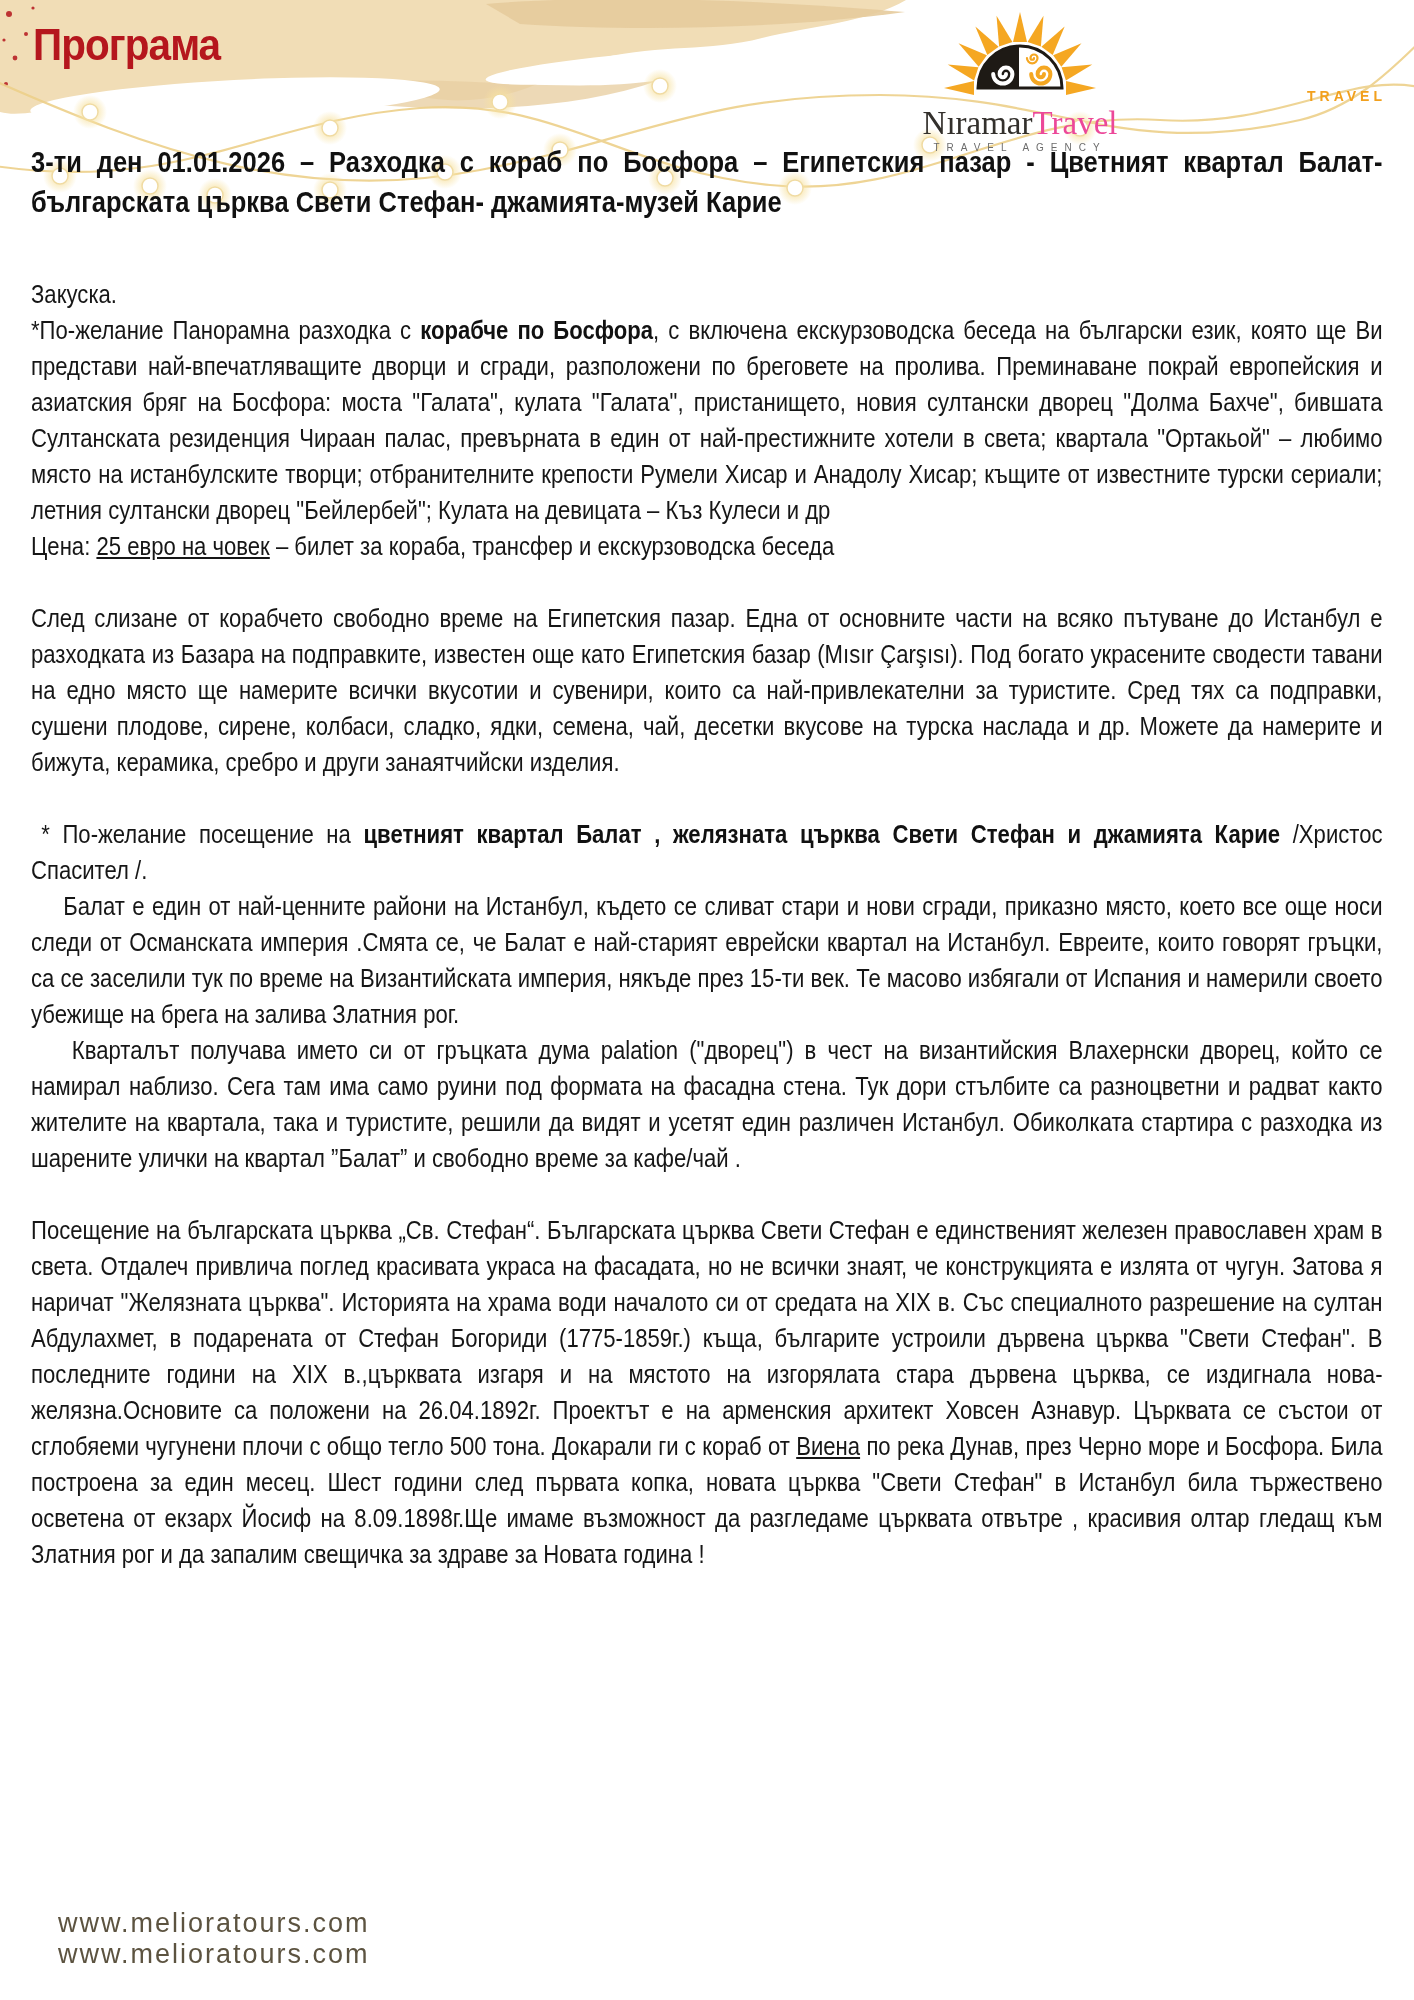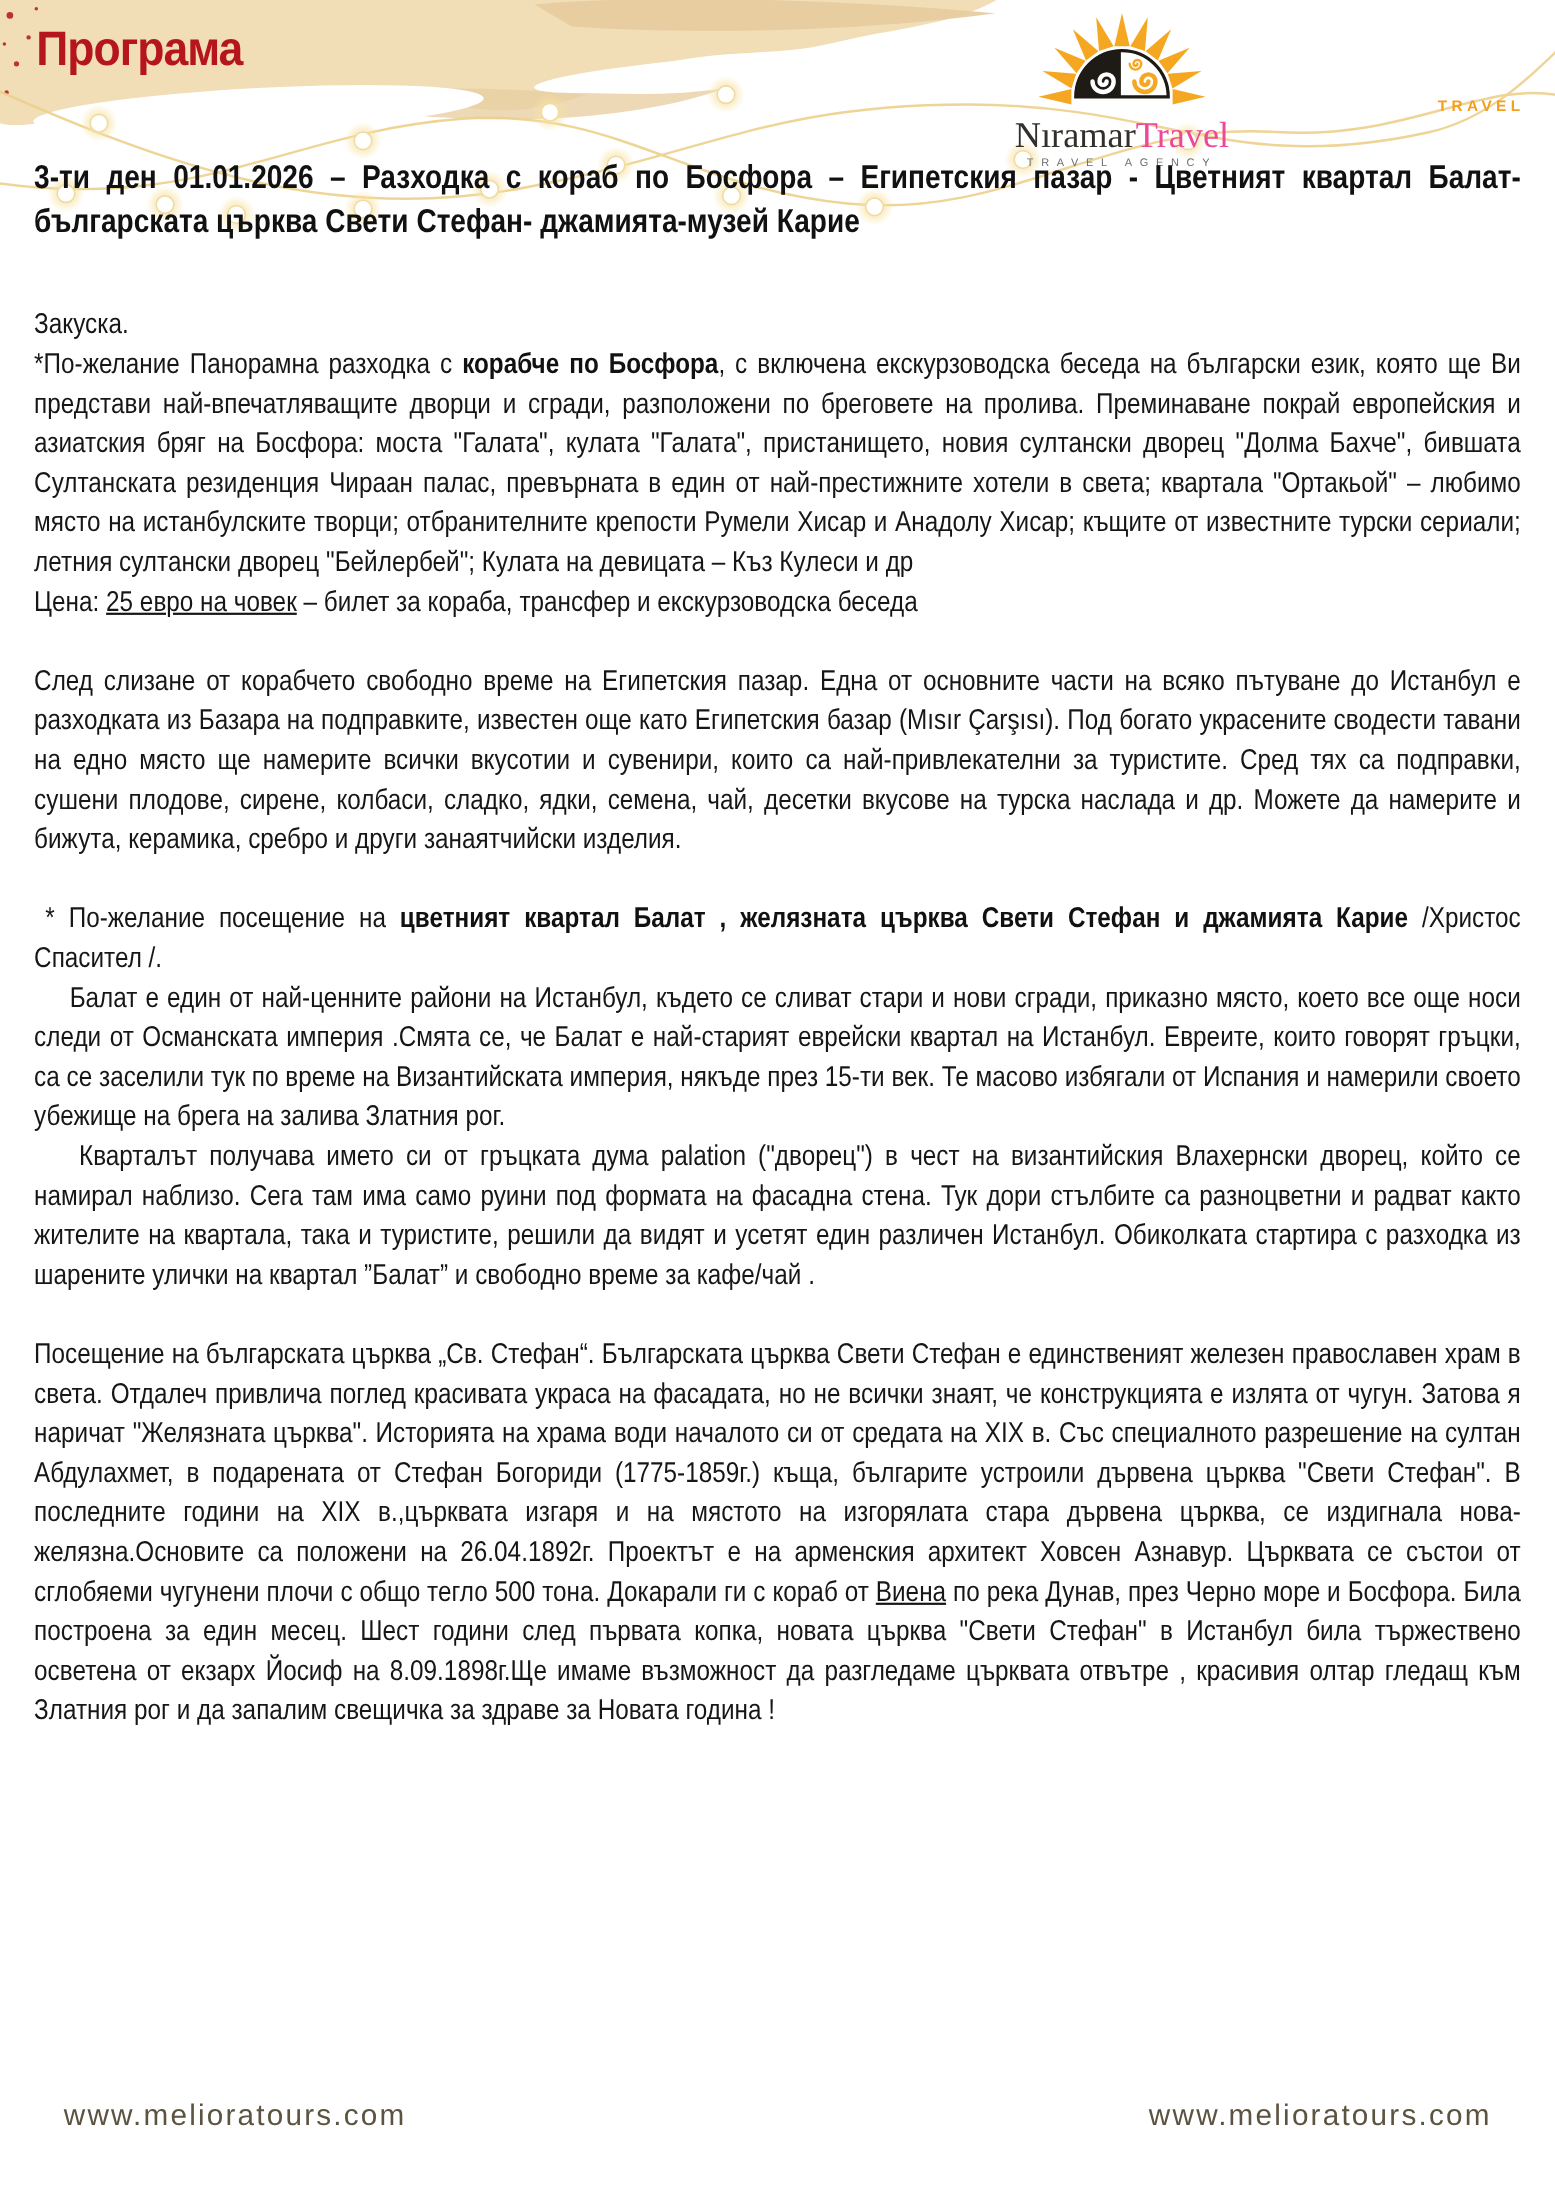--- a/index.html
+++ b/index.html
@@ -41,21 +41,21 @@
   }
   .para{margin:0;font-size:26px;line-height:36px;color:#161616;text-align:justify;}
   .para.gap{margin-bottom:36px;}
   .para b{color:#111;}
 
   
   footer{
     position:absolute;left:0;top:1908px;width:1414px;
     display:flex;justify-content:space-between;align-items:baseline;
     padding:0 58px;box-sizing:border-box;
-    color:#5c5340;font-size:27px;letter-spacing:2px;
+    color:#5c5340;font-size:27px;letter-spacing:2px;flex-direction:column;
   }
 </style>
 </head>
 <body>
 
 <div class="page">
 
   <header>
 
     <svg class="header-art" width="1414" height="250" viewBox="0 0 1414 250">

